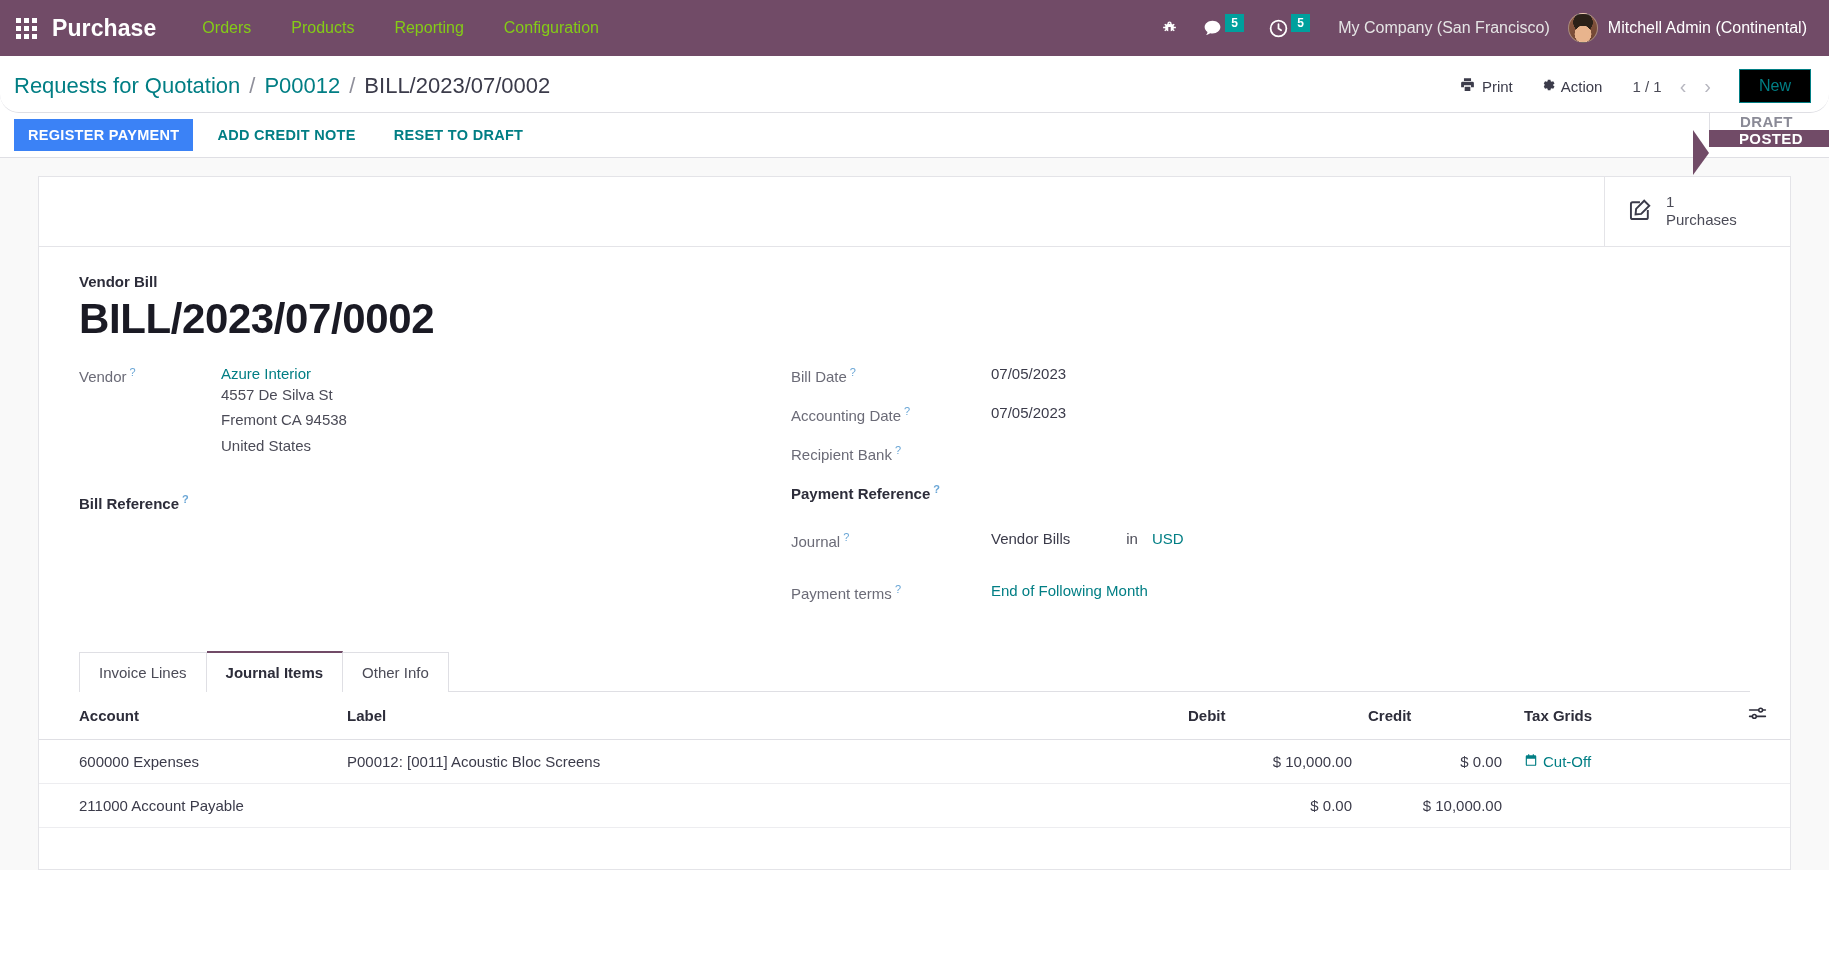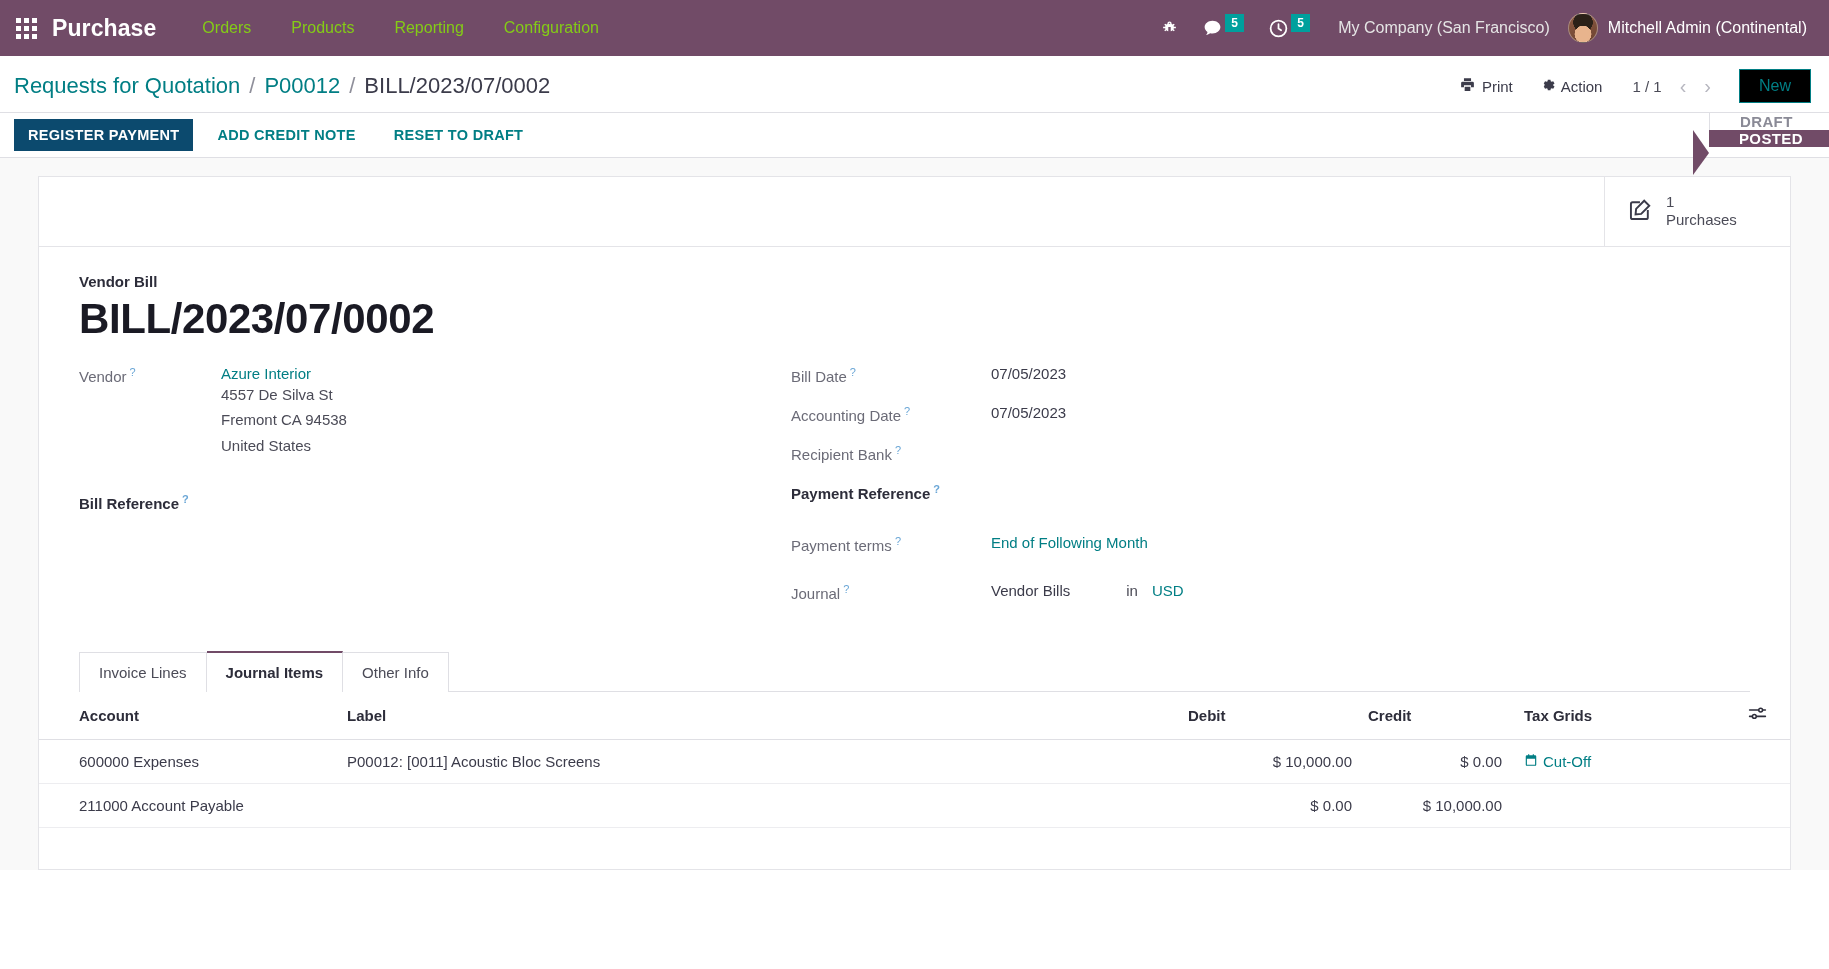--- a/index.html
+++ b/index.html
@@ -49,21 +49,21 @@
       radial-gradient(circle at 50% 72%, #e8b48d 0 34%, transparent 35%),
       radial-gradient(circle at 50% 30%, #2b2118 0 40%, transparent 41%),
       linear-gradient(160deg,#8d5b43,#6d4330);
     border:1px solid rgba(255,255,255,.35); overflow:hidden; flex:none;
   }
   .user-name { font-size:16px; color:#fff; white-space:nowrap; }
 
   
   .control-panel {
     background:#fff; border-bottom:1px solid #dfdfe4;
-    display:flex; align-items:center; height:57px; padding:4px 18px 0 14px;
+    display:flex; align-items:center; height:57px; padding:4px 18px 0 14px;border-radius:19px;
   }
   .breadcrumb { display:flex; align-items:baseline; font-size:22px; white-space:nowrap; }
   .bc-link { color:#017e84; cursor:pointer; }
   .bc-sep { color:#8f8f9a; margin:0 9px; font-weight:300; }
   .bc-current { color:#3b3b4a; }
   .cp-right { margin-left:auto; display:flex; align-items:center; gap:6px; }
   .cp-btn {
     display:flex; align-items:center; gap:6px; font-size:15px; color:#3b3b4a;
     padding:6px 10px; cursor:pointer; white-space:nowrap;
   }
@@ -73,21 +73,21 @@
     border:1px solid #017e84; color:#017e84; background:#000000;
     font-size:16px; padding:7px 19px; margin-left:16px; cursor:pointer; white-space:nowrap;
   }
 
   
   .statusbar {
     background:#fff; border-bottom:1px solid #dfdfe4;
     display:flex; align-items:center; height:45px; padding:0 0 0 14px;
   }
   .sb-primary {
-    background:#0c4a6e; color:#fff; font-size:14.5px; font-weight:700;
+    background:#3b82f6; color:#fff; font-size:14.5px; font-weight:700;
     letter-spacing:.3px; padding:8px 14px; cursor:pointer; white-space:nowrap;
   }
   .sb-link {
     color:#017e84; font-size:14.5px; font-weight:700; letter-spacing:.3px;
     padding:8px 14px; margin-left:10px; cursor:pointer; white-space:nowrap;
   }
   .sb-states { margin-left:auto; display:flex; align-items:stretch; height:45px;flex-direction:column; }
   .sb-state {
     display:flex; align-items:center; font-size:15px; font-weight:700;
     letter-spacing:.4px; color:#8a8a96; padding:0 26px 0 30px;
@@ -335,34 +335,34 @@
             <span class="fvalue"></span>
           </div>
 
           <div class="frow">
             <span class="flabel r-label req">
               <span>Payment Reference</span><span class="help">?</span>
             </span>
             <span class="fvalue"></span>
           </div>
 
+          <div class="frow" style="margin-top:26px;">
+            <span class="flabel r-label">
+              <span>Journal</span><span class="help">?</span>
+            </span>
+            <span class="fvalue">Vendor Bills</span>
+            <span class="fvalue inline-in">in</span>
+            <span class="fvalue cur-link">USD</span>
+          </div>
+
           <div class="frow" style="margin-top:30px;">
             <span class="flabel r-label">
               <span>Payment terms</span><span class="help">?</span>
             </span>
             <span class="fvalue link">End of Following Month</span>
-          </div>
-
-          <div class="frow" style="margin-top:26px;">
-            <span class="flabel r-label">
-              <span>Journal</span><span class="help">?</span>
-            </span>
-            <span class="fvalue">Vendor Bills</span>
-            <span class="fvalue inline-in">in</span>
-            <span class="fvalue cur-link">USD</span>
           </div>
         </div>
       </div>
 
       <div class="tabs">
         <div class="tab">Invoice Lines</div>
         <div class="tab active">Journal Items</div>
         <div class="tab">Other Info</div>
         <div class="tabs-filler"></div>
       </div>

